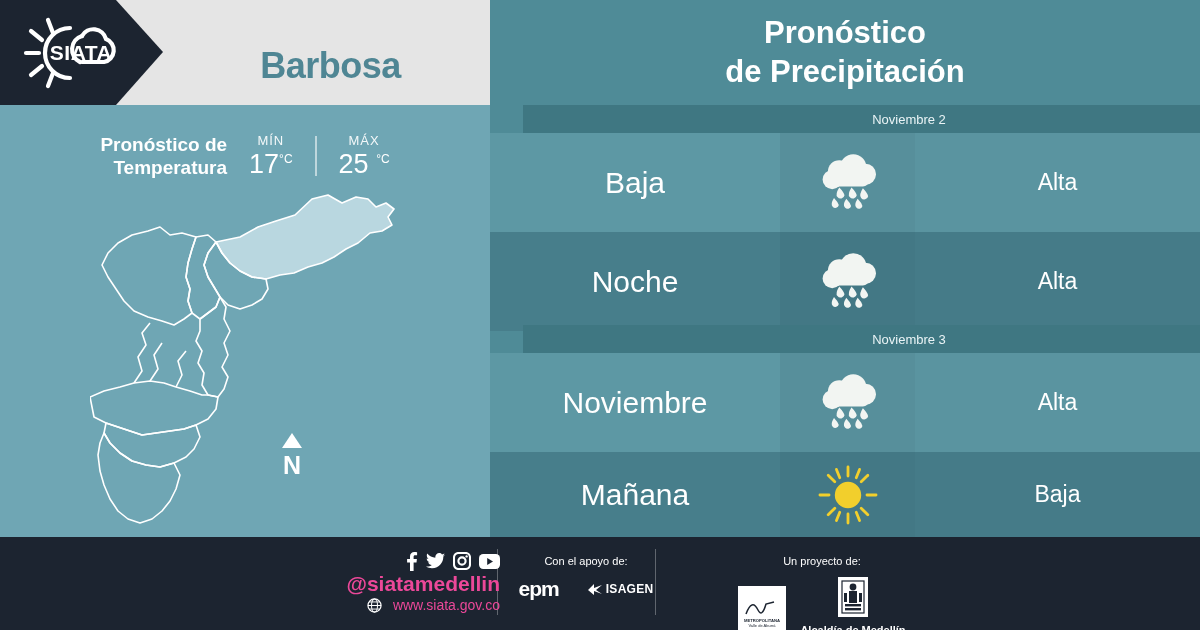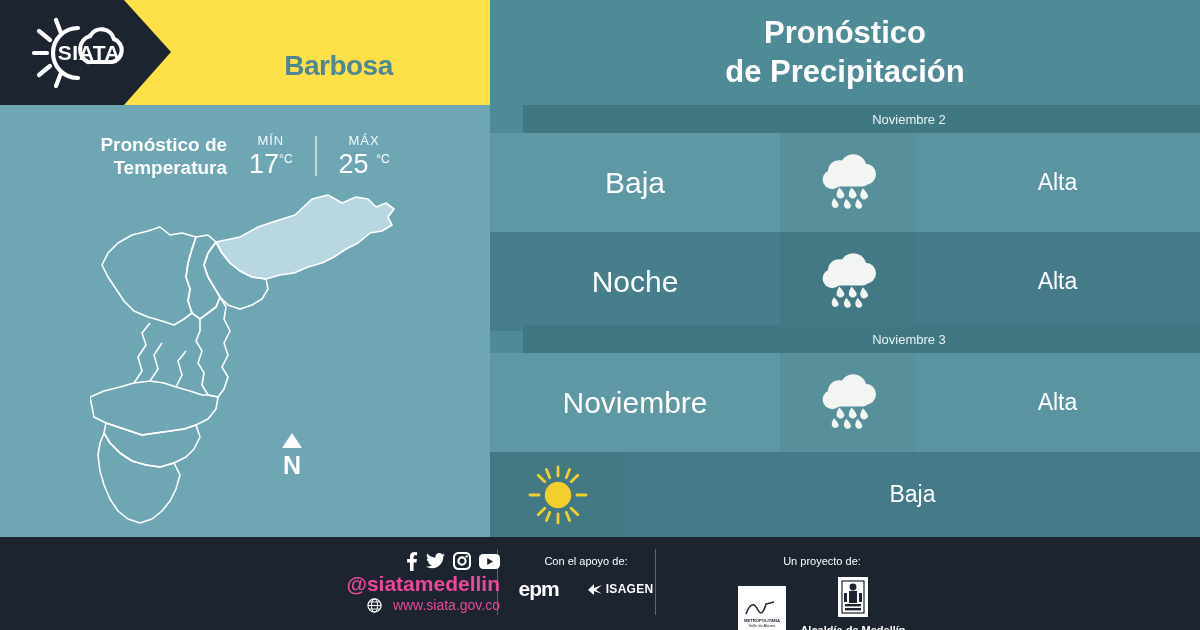--- a/index.html
+++ b/index.html
@@ -5,30 +5,30 @@
   * { margin:0; padding:0; box-sizing:border-box; }
   html,body { width:1200px; height:630px; }
   body {
     font-family:"Liberation Sans", sans-serif;
     background:#1c2430;
     overflow:hidden;
   }
   #page { position:relative; width:1200px; height:630px; overflow:hidden; }
 
   
-  #header { position:absolute; left:16px; top:0; width:490px; height:105px; background:#fde047; }
+  #header { position:absolute; left:8px; top:0; width:490px; height:105px; background:#e5e5e5; }
   #logo-pentagon {
     position:absolute; left:0; top:0; width:155px; height:105px; background:#1c2430;
     clip-path: polygon(0 0, 108px 0, 155px 52px, 108px 105px, 0 105px);
   }
   #siata-logo { position:absolute; left:14px; top:14px; width:120px; height:78px; }
   #city-name {
     position:absolute; left:155px; top:0; width:335px; height:131px;
     display:flex; align-items:center; justify-content:center;
-    color:#4f8694; font-size:28px; font-weight:bold; letter-spacing:-0.5px;
+    color:#4f8694; font-size:36px; font-weight:bold; letter-spacing:-0.5px;
   }
 
   
   #map-panel { position:absolute; left:0; top:105px; width:490px; height:432px; background:#6fa6b4; }
   #temp-block { position:absolute; left:0; top:16px; width:490px; height:70px;
     display:flex; align-items:center; justify-content:center; gap:22px; }
   #temp-title { color:#fff; font-size:19px; font-weight:bold; line-height:1.22; text-align:right; }
   .temp-col { text-align:center; color:#fff; }
   .temp-label { font-size:13px; letter-spacing:1px; opacity:.92; }
   .temp-value { font-size:27px; margin-top:1px; }
@@ -237,20 +237,21 @@
             <path d="M24 52 q-4.5 7 -1.5 10 a4 4 0 0 0 7 -1.8 q-1 -3.5 -5.5 -8.2 Z"></path>
             <path d="M38 53 q-4.5 7 -1.5 10 a4 4 0 0 0 7 -1.8 q-1 -3.5 -5.5 -8.2 Z"></path>
             <path d="M51 53 q-4.5 7 -1.5 10 a4 4 0 0 0 7 -1.8 q-1 -3.5 -5.5 -8.2 Z"></path>
           </g>
         </svg>
       </div>
       <div class="cell-prob">Alta</div>
     </div>
 
     <div class="frow dark" style="top:452px; height:85px">
+      <div class="cell-period">Mañana</div>
       <div class="cell-icon">
         <svg viewBox="0 0 80 80" width="66" height="66">
           <g stroke="#f2cf2c" stroke-width="3.4" stroke-linecap="round">
             <line x1="40" y1="6" x2="40" y2="17"></line>
             <line x1="40" y1="63" x2="40" y2="74"></line>
             <line x1="6" y1="40" x2="17" y2="40"></line>
             <line x1="63" y1="40" x2="74" y2="40"></line>
             <line x1="16" y1="16" x2="24" y2="24"></line>
             <line x1="56" y1="56" x2="64" y2="64"></line>
             <line x1="64" y1="16" x2="56" y2="24"></line>

